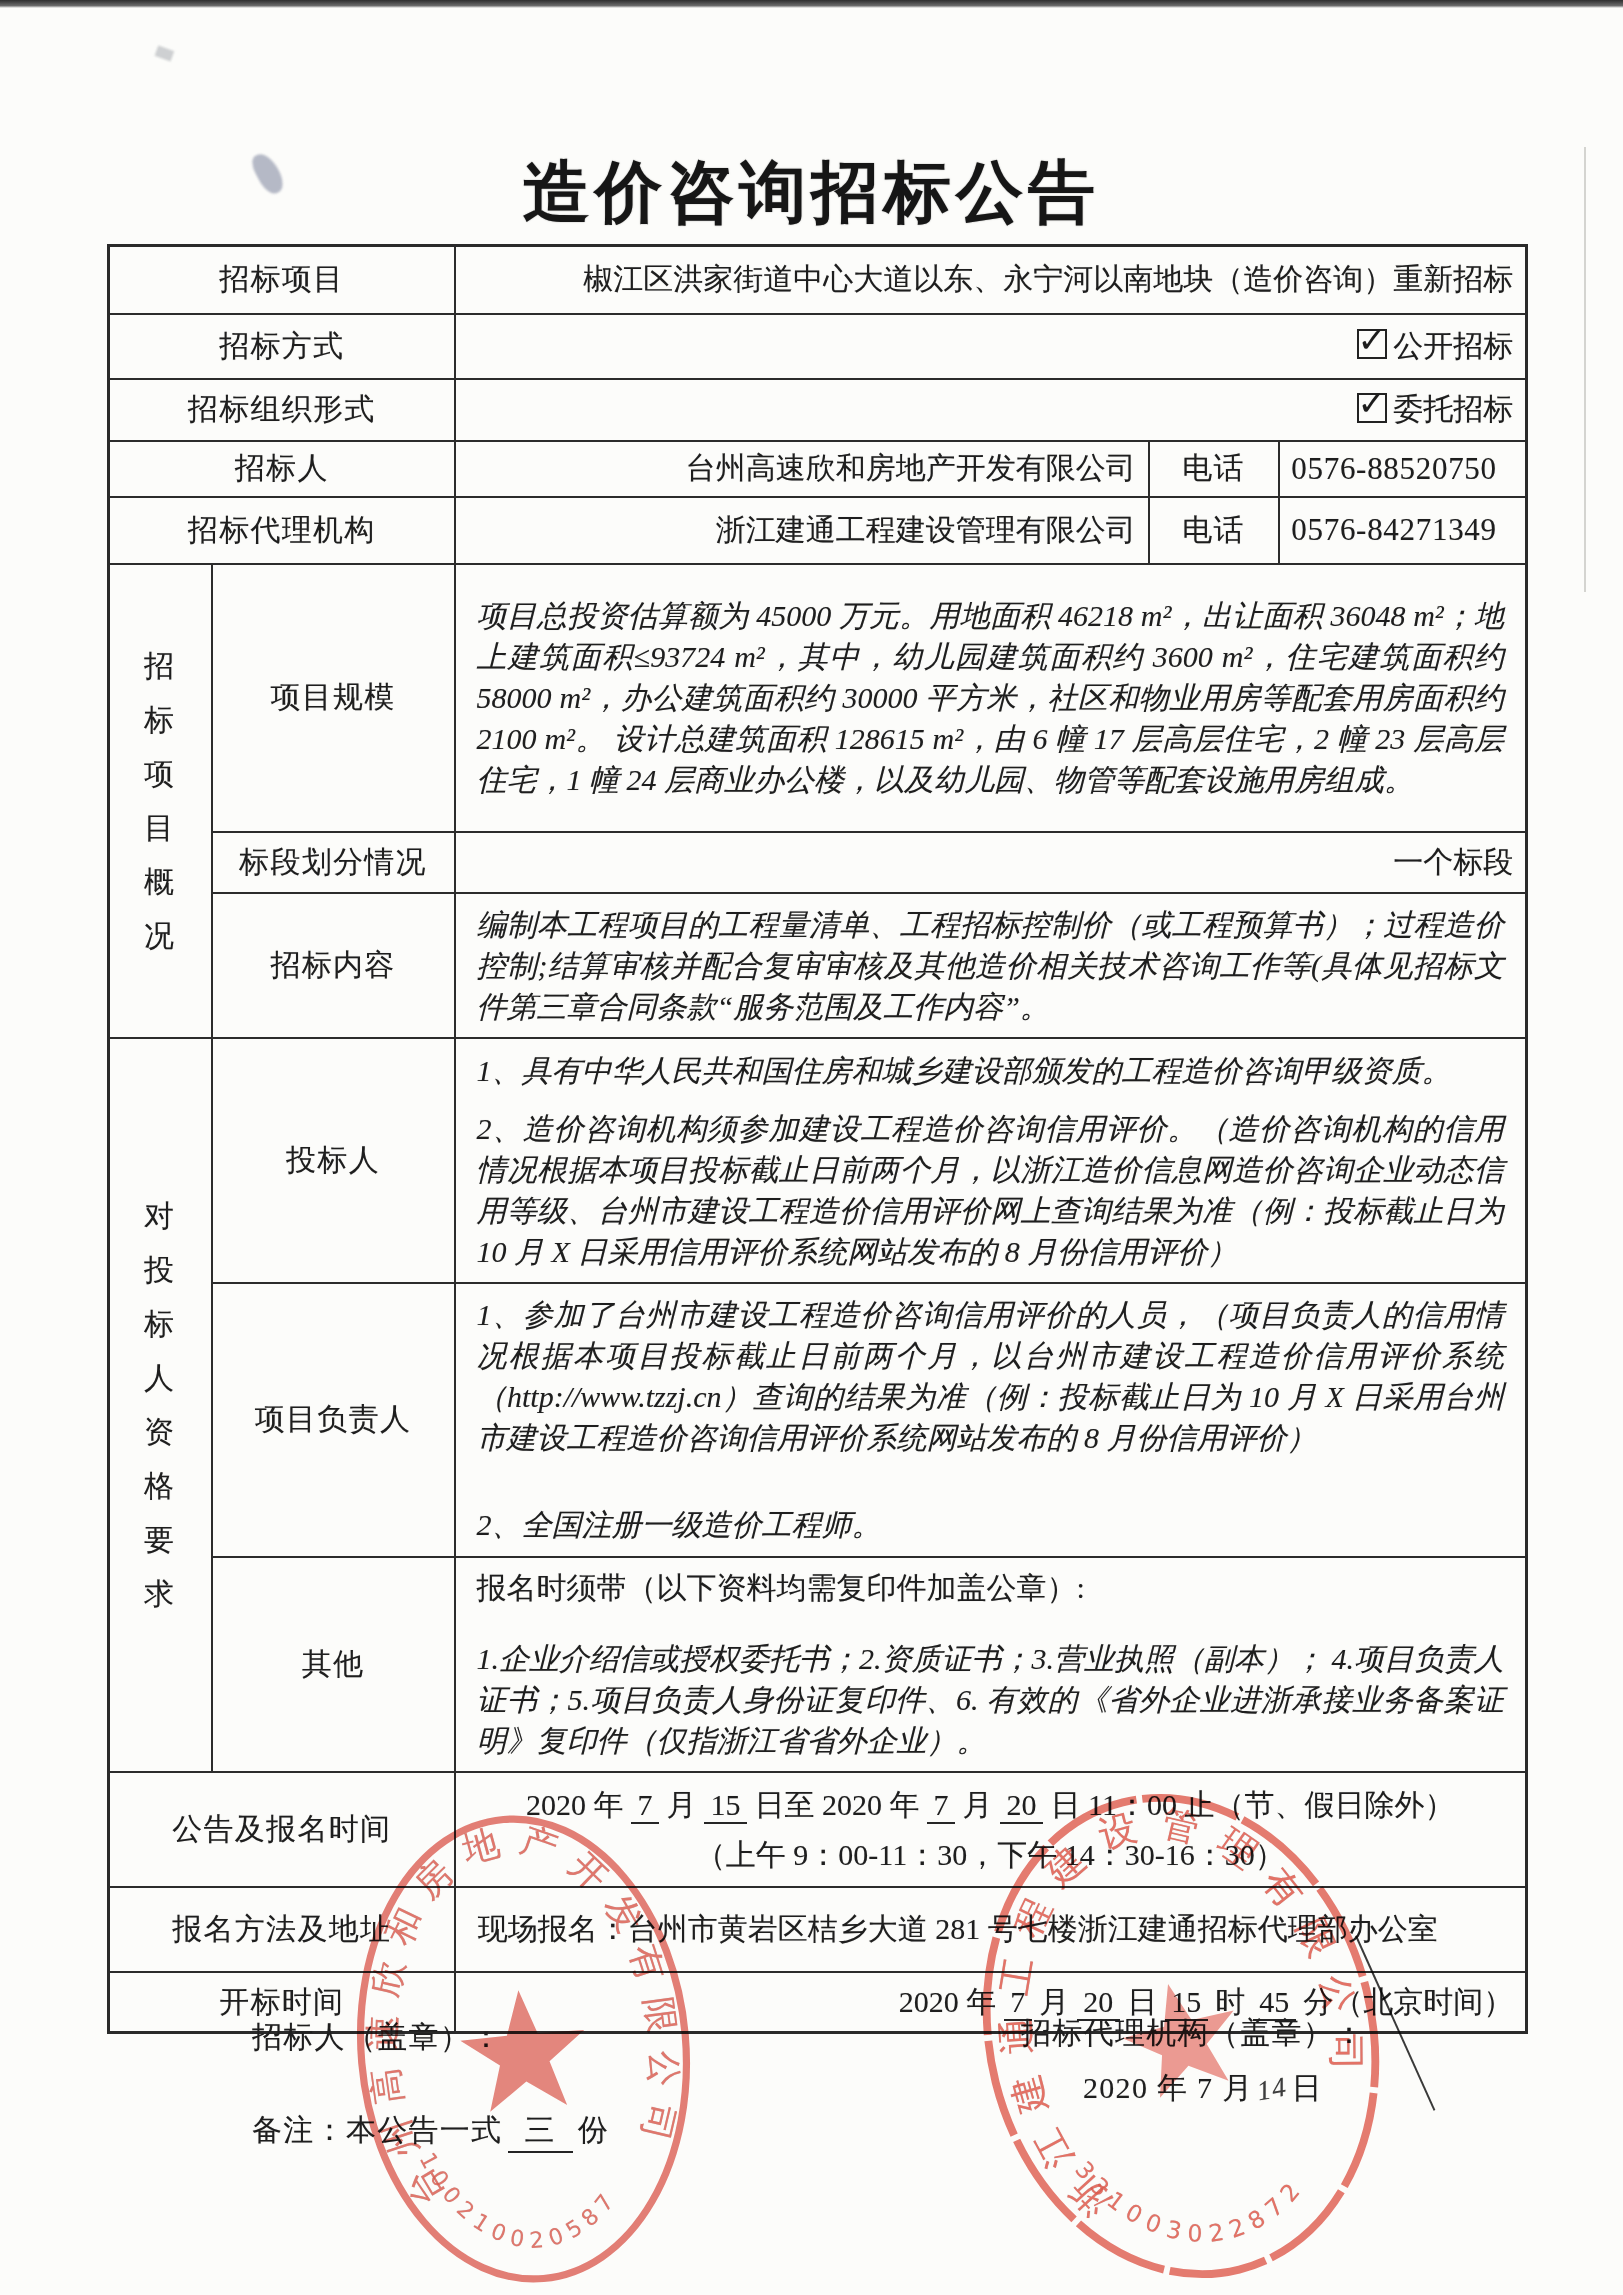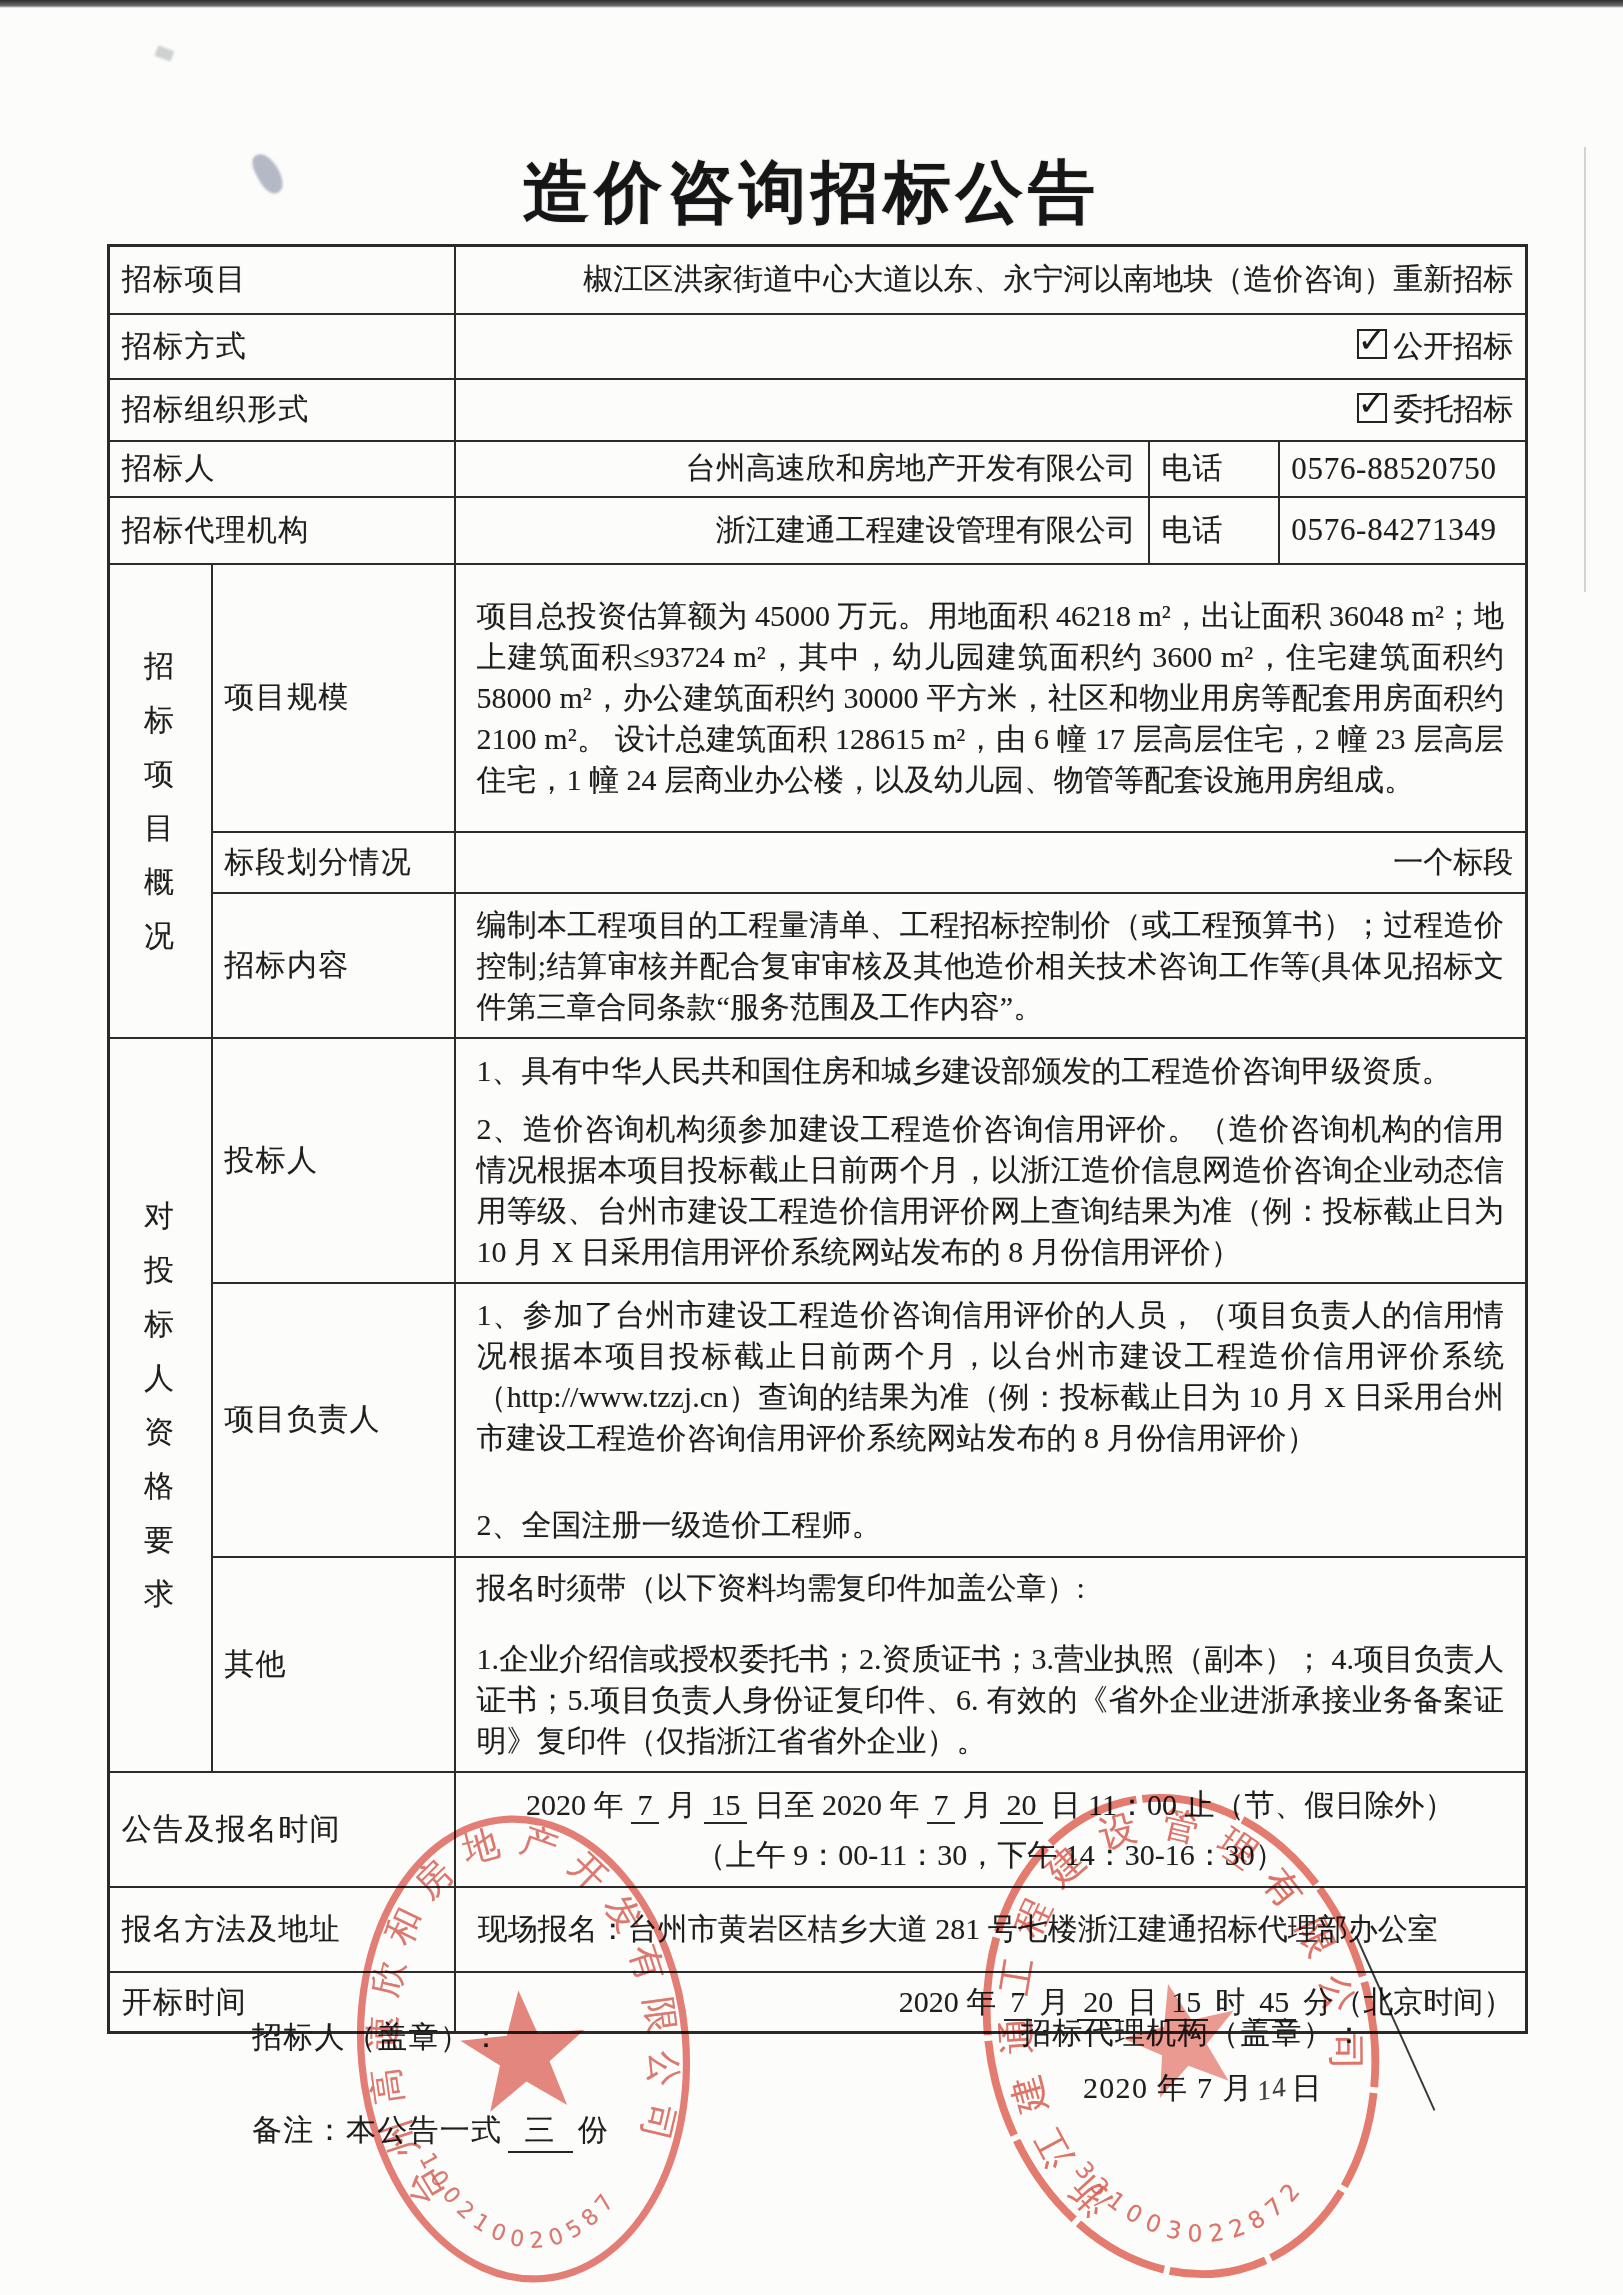--- a/index.html
+++ b/index.html
@@ -25,26 +25,26 @@
   }
   
   table.doc{
     position:absolute;left:107px;top:244px;width:1419px;
     border-collapse:collapse;table-layout:fixed;
     border:3.3px solid #2a2a2a;
     font-size:30px;
   }
   table.doc td{border:2px solid #2c2c2c;vertical-align:middle;padding:6.5px 11.8px;}
   table.doc tr{border-top:2.6px solid #2c2c2c;}
-  td.lbl{letter-spacing:1.3px;padding:6.5px 3.9px;margin-left:37px;}
+  td.lbl{text-align:center;letter-spacing:1.3px;padding:6.5px 3.9px;margin-left:37px;}
   td.group{padding:6.5px 2.6px;}
   td.group .stack{width:63px;margin:0 auto;text-align:center;line-height:1.8;letter-spacing:2.6px;}
   td.center{text-align:right;}
   td.para{vertical-align:middle;}
-  .p{margin:3.9px 0;line-height:41px;text-align:justify;padding:0 9.2px;}
+  .p{margin:3.9px 0;line-height:41px;text-align:justify;padding:0 9.2px;font-style:italic;}
   .p + .p{margin-top:17px;}
   .p.gap-top{margin-top:46px;}
   .intro{margin:2.6px 0 30px 0;line-height:41px;padding:0 9.2px;}
   .phone{font-size:31px;letter-spacing:0.7px;text-align:left;}
   
   .cbx{display:inline-block;position:relative;width:26px;height:26px;border:2.6px solid #222;vertical-align:-3.9px;margin-right:6.5px;}
   .cbx .tick{position:absolute;left:-1.3px;top:-11.8px;font-size:34px;font-family:"DejaVu Sans",sans-serif;color:#1c1c1c;}
   
   .u{display:inline-block;border-bottom:2.6px solid #262626;padding:0 6.5px 0 6.5px;line-height:1.15;}
   .twoline{text-align:center;line-height:50px;}

